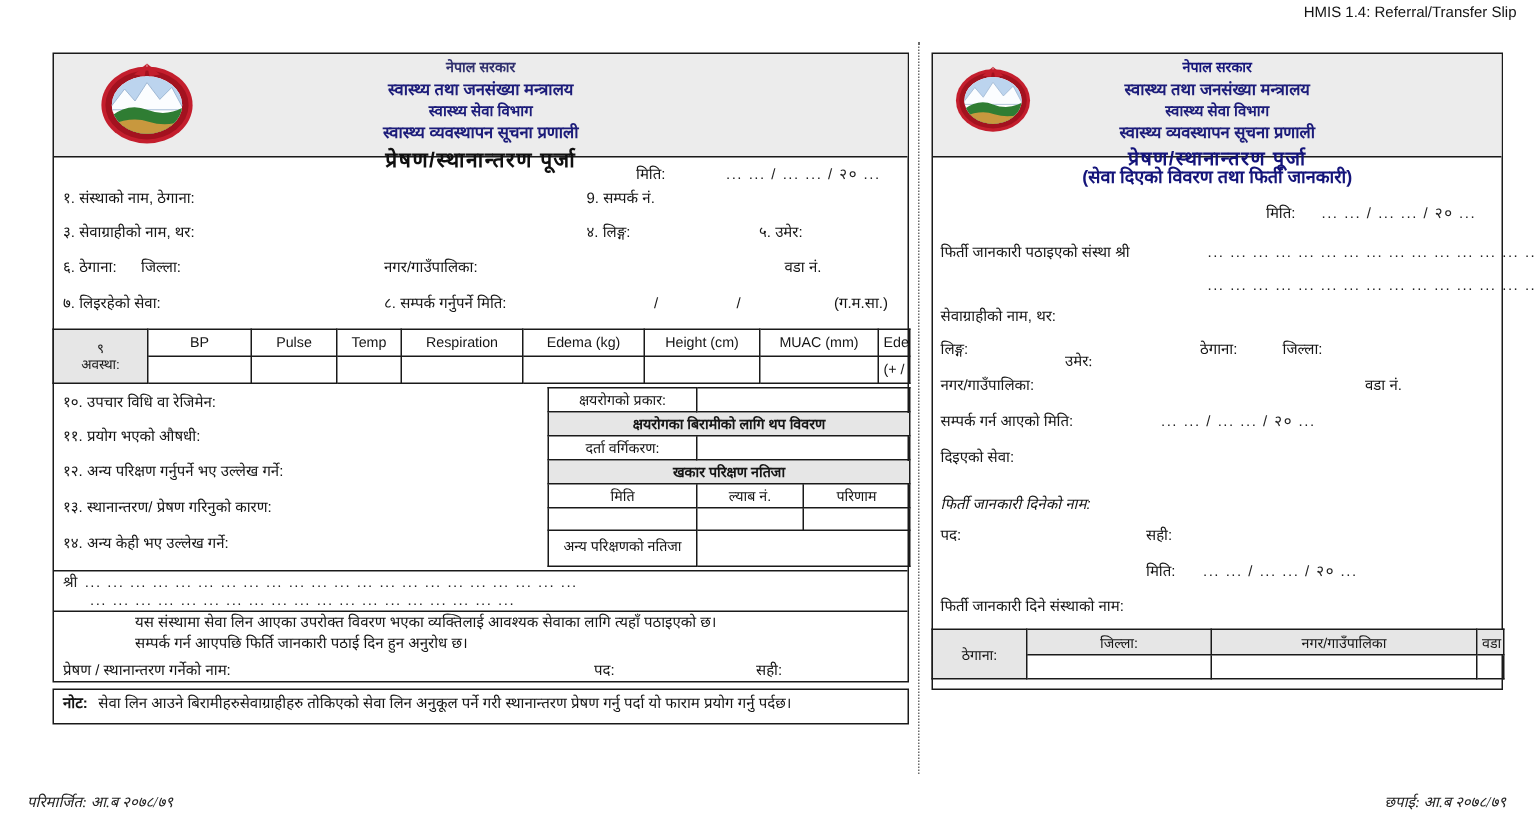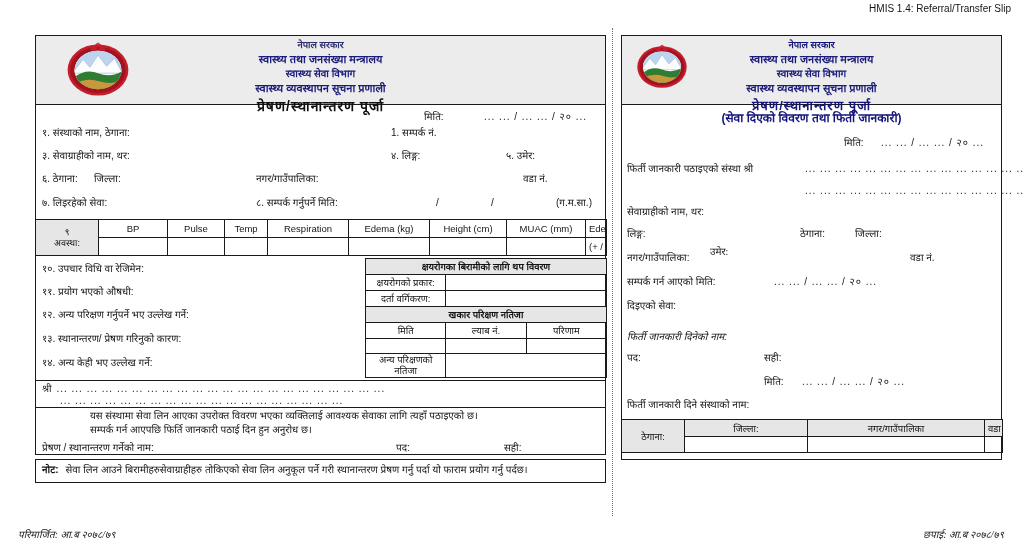--- a/index.html
+++ b/index.html
@@ -69,21 +69,21 @@
         <div class="hl3">स्वास्थ्य सेवा विभाग</div>
         <div class="hl4">स्वास्थ्य व्यवस्थापन सूचना प्रणाली</div>
         <div class="hl5">प्रेषण/स्थानान्तरण  पूर्जा</div>
       </div>
     </div>
 
     <span class="abs t10" style="left:388px;top:75px;">मिति:</span>
     <span class="abs t10 dots" style="left:448px;top:75px;">... ... / ... ... / २० ...</span>
 
     <span class="abs t10" style="left:6px;top:91px;">१. संस्थाको नाम, ठेगाना:</span>
-    <span class="abs t10" style="left:355px;top:91px;">1. सम्पर्क नं.</span>
+    <span class="abs t10" style="left:355px;top:91px;">9. सम्पर्क नं.</span>
 
     <span class="abs t10" style="left:6px;top:114px;">३. सेवाग्राहीको नाम, थर:</span>
     <span class="abs t10" style="left:355px;top:114px;">४. लिङ्ग:</span>
     <span class="abs t10" style="left:470px;top:114px;">५. उमेर:</span>
 
     <span class="abs t10" style="left:6px;top:137px;">६. ठेगाना:</span>
     <span class="abs t10" style="left:58px;top:137px;">जिल्ला:</span>
     <span class="abs t10" style="left:220px;top:137px;">नगर/गाउँपालिका:</span>
     <span class="abs t10" style="left:487px;top:137px;">वडा नं.</span>
 
@@ -124,26 +124,26 @@
 
     <span class="abs t10" style="left:6px;top:227px;">१०. उपचार विधि वा रेजिमेन:</span>
     <span class="abs t10" style="left:6px;top:250px;">११. प्रयोग भएको औषधी:</span>
     <span class="abs t10" style="left:6px;top:273px;">१२. अन्य परिक्षण गर्नुपर्ने भए उल्लेख गर्ने:</span>
     <span class="abs t10" style="left:6px;top:297px;">१३. स्थानान्तरण/ प्रेषण गरिनुको कारण:</span>
     <span class="abs t10" style="left:6px;top:321px;">१४. अन्य केही भए उल्लेख गर्ने:</span>
 
     <table class="abs" style="left:329px;top:222px;width:242px;">
       <tbody>
           <tr style="height:16px;">
+        <td class="ctr" style="width:92px;">क्षयरोगको प्रकार:</td>
+        <td colspan="2"></td>
+      </tr>
+      <tr style="height:16px;">
             <td colspan="3" class="gray ctr" style="font-weight:bold;">क्षयरोगका बिरामीको लागि थप विवरण</td>
           </tr>
-      <tr style="height:16px;">
-        <td class="ctr" style="width:92px;">क्षयरोगको प्रकार:</td>
-        <td colspan="2"></td>
-      </tr>
       <tr style="height:16px;">
         <td class="ctr">दर्ता वर्गिकरण:</td>
         <td colspan="2"></td>
       </tr>
       <tr style="height:16px;">
             <td colspan="3" class="gray ctr" style="font-weight:bold;">खकार परिक्षण नतिजा</td>
           </tr>
       <tr style="height:16px;">
         <td class="ctr">मिति</td>
         <td class="ctr" style="width:66px;">ल्याब नं.</td>
@@ -201,21 +201,21 @@
     <span class="abs t10" style="left:222px;top:101px;">मिति:</span>
     <span class="abs t10 dots" style="left:259px;top:101px;">... ... / ... ... / २० ...</span>
 
     <span class="abs t10" style="left:5px;top:127px;">फिर्ती जानकारी पठाइएको संस्था श्री</span>
     <span class="abs t10 dots" style="left:183px;top:127px;">... ... ... ... ... ... ... ... ... ... ... ... ... ... ... ...</span>
     <span class="abs t10 dots" style="left:183px;top:149px;">... ... ... ... ... ... ... ... ... ... ... ... ... ... ... ...</span>
 
     <span class="abs t10" style="left:5px;top:170px;">सेवाग्राहीको नाम, थर:</span>
 
     <span class="abs t10" style="left:5px;top:192px;">लिङ्ग:</span>
-    <span class="abs t10" style="left:88px;top:210px;font-family:Liberation Serif, serif;">उमेर:</span>
+    <span class="abs t10" style="left:88px;top:200px;font-family:Liberation Serif, serif;">उमेर:</span>
     <span class="abs t10" style="left:178px;top:192px;">ठेगाना:</span>
     <span class="abs t10" style="left:233px;top:192px;">जिल्ला:</span>
 
     <span class="abs t10" style="left:5px;top:216px;">नगर/गाउँपालिका:</span>
     <span class="abs t10" style="left:288px;top:216px;">वडा नं.</span>
 
     <span class="abs t10" style="left:5px;top:240px;">सम्पर्क गर्न आएको मिति:</span>
     <span class="abs t10 dots" style="left:152px;top:240px;">... ... / ... ... / २० ...</span>
 
     <span class="abs t10" style="left:5px;top:264px;">दिइएको सेवा:</span>

